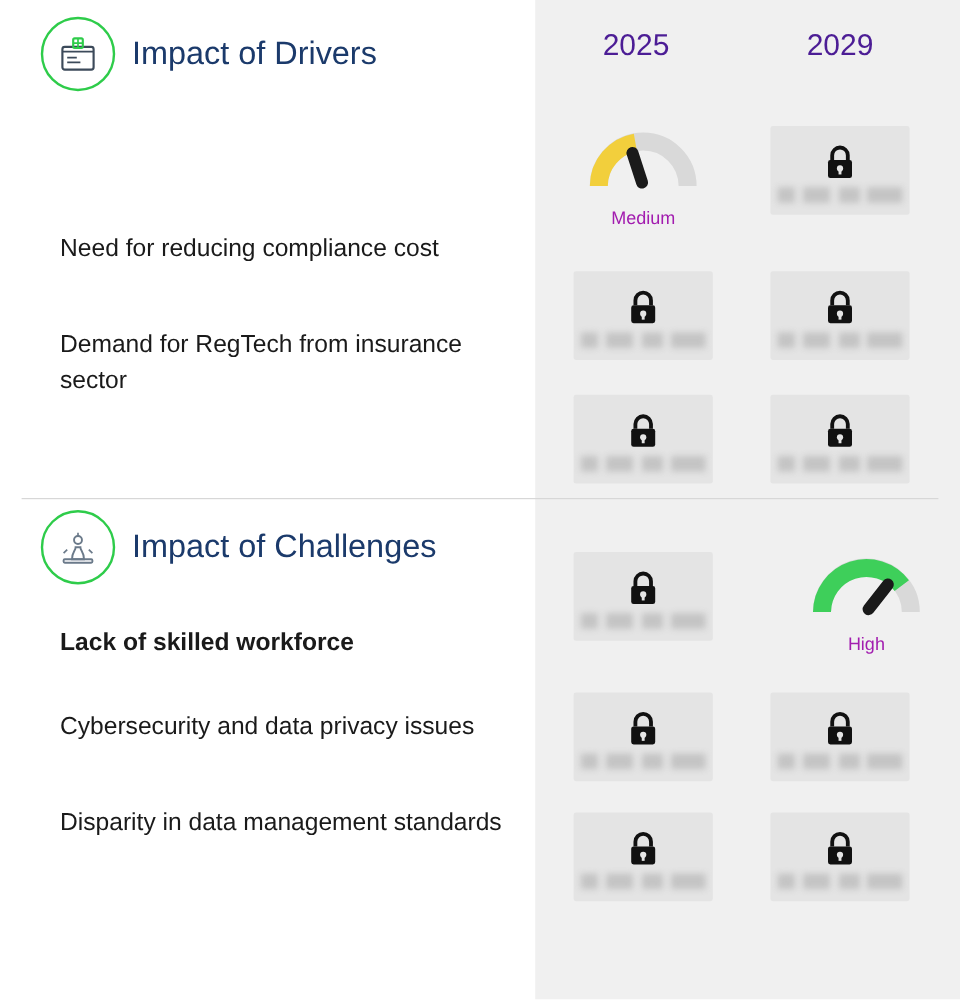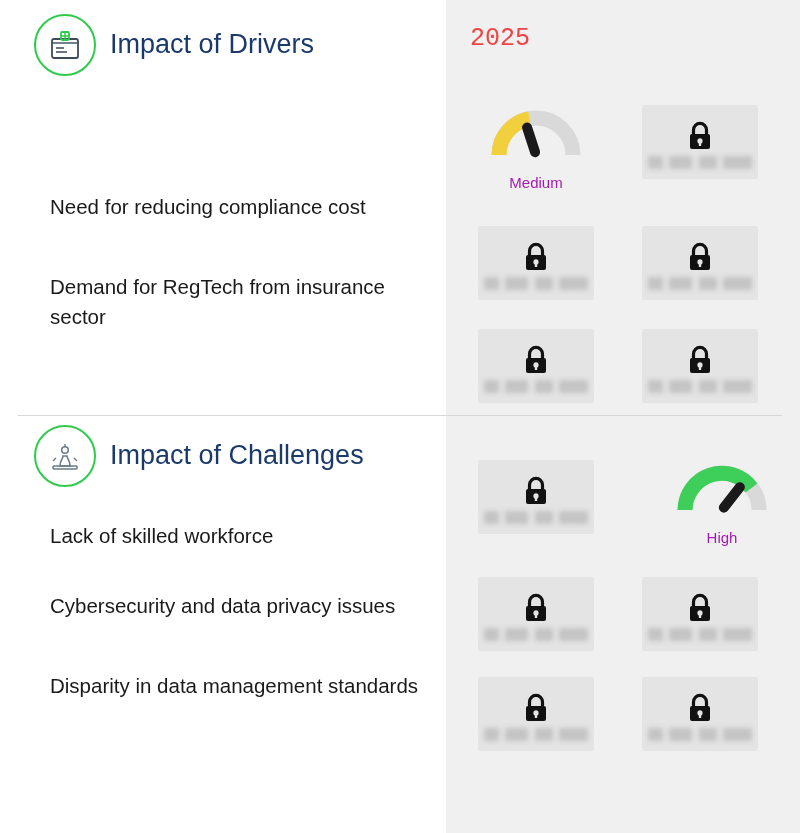--- a/index.html
+++ b/index.html
@@ -30,23 +30,24 @@
     width: 354px;
     height: 833px;
     background: #f0f0f0;
   }
 
   
   .col-header {
     position: absolute;
     top: 24px;
     width: 120px;
+    text-align: center;
     font-size: 25px;
-    color: #ef4444;
-    font-family: Liberation Mono, monospace;
+    color: #4c1d95;
+    font-family: Liberation Sans, sans-serif;
   }
   .col-header.c1 { left: 470px; }
   .col-header.c2 { left: 640px; }
 
   
   .section {
     position: absolute;
     left: 0;
     width: 446px;
   }
@@ -157,20 +158,21 @@
   }
 </style>
 </head>
 <body>
 
 <div id="page">
 
   <div class="grid-panel"></div>
 
   <div class="col-header c1">2025</div>
+  <div class="col-header c2">2029</div>
 
   <div class="section section-drivers">
     <div class="section-head">
       <div class="badge">
         <svg width="36" height="36" viewBox="0 0 36 36" aria-hidden="true">
           <rect x="5" y="12" width="26" height="19" rx="2" fill="none" stroke="#3c4a5a" stroke-width="1.8"></rect>
           <path d="M5 16 H31" stroke="#3c4a5a" stroke-width="1.4"></path>
           <rect x="14" y="5" width="8" height="8" rx="1.2" fill="none" stroke="#2ecc4a" stroke-width="1.8"></rect>
           <path d="M18 5 V13 M14 9 H22" stroke="#2ecc4a" stroke-width="1.4"></path>
           <path d="M9 21 H17 M9 25 H20" stroke="#3c4a5a" stroke-width="1.4"></path>
@@ -192,21 +194,21 @@
           <rect x="6" y="28" width="24" height="3" rx="1" fill="none" stroke="#6b7a8a" stroke-width="1.6"></rect>
           <path d="M13 28 c0-6 3-7 3-10 h4 c0 3 3 4 3 10 z" fill="none" stroke="#6b7a8a" stroke-width="1.6"></path>
           <circle cx="18" cy="12" r="3.3" fill="none" stroke="#6b7a8a" stroke-width="1.6"></circle>
           <path d="M18 6 V9" stroke="#6b7a8a" stroke-width="1.4"></path>
           <path d="M9 20 l-3 3 M27 20 l3 3" stroke="#6b7a8a" stroke-width="1.4"></path>
         </svg>
       </div>
       <div class="section-title">Impact of Challenges</div>
     </div>
 
-    <div class="bullet" style="top:96px;">Lack of skilled workforce</div>
+    <div class="bullet" style="top:96px;font-weight:bold;">Lack of skilled workforce</div>
     <div class="bullet" style="top:166px;">Cybersecurity and data privacy issues</div>
     <div class="bullet" style="top:246px;">Disparity in data management standards</div>
   </div>
 
   <div class="gauge-cell" style="left:478px; top:105px;">
     <svg class="gauge-svg" width="90" height="56" viewBox="0 0 90 56" aria-hidden="true">
       <path d="M8 50 A37 37 0 0 1 82 50" fill="none" stroke="#d9d9d9" stroke-width="15" stroke-linecap="butt"></path>
       <path d="M8 50 A37 37 0 0 1 38.5 13.8" fill="none" stroke="#f2cf3c" stroke-width="15" stroke-linecap="butt"></path>
       <g transform="translate(45,50) rotate(-18)">
         <rect x="-5" y="-34" width="10" height="36" rx="5" fill="#1a1a1a"></rect>

